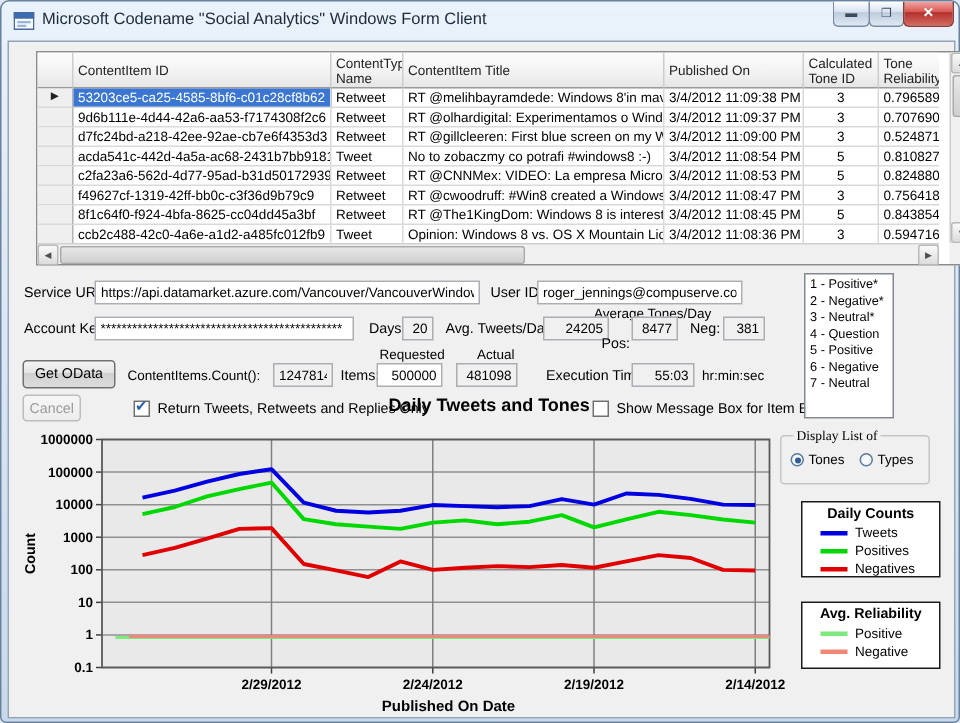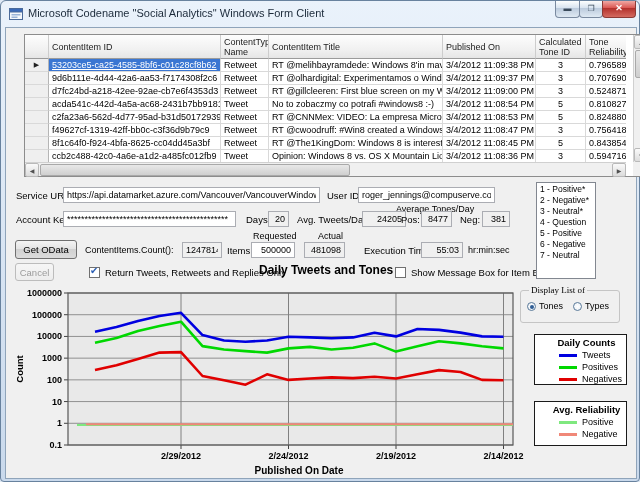--- a/index.html
+++ b/index.html
@@ -75,21 +75,21 @@
     border:1px solid #c5c5c5; border-radius:3px; }
   .groupbox-title { position:absolute; left:8px; top:-6px; background:#f0f0f0;
     font-size:9px; padding:0 2px; white-space:nowrap;font-family:Liberation Serif, serif; }
   .radio-row { position:absolute; left:6px; top:10px; display:flex; gap:10px; align-items:center; }
   .radio { width:9px; height:9px; border-radius:50%; border:1px solid #5a7a9a;
     background:radial-gradient(#fff,#e8eef4); display:inline-block; position:relative; }
   .radio.checked::after { content:""; position:absolute; left:2px; top:2px; width:4px; height:4px;
     border-radius:50%; background:#2f5d94; }
   .radio-label { font-size:9px; margin-left:3px; }
   .legendbox { position:absolute; left:533px; width:93px; background:#fff;
-    border:1px solid #1a1a1a; padding:2px 0 2px 12px; }
+    border:1px solid #1a1a1a; padding:2px 0 2px 0; }
   .legendbox.counts { top:333px; height:51px; }
   .legendbox.rel { top:400px; height:45px; }
   .legend-title { text-align:center; font-size:9.5px; font-weight:bold; margin-bottom:1px; }
   .legend-item { display:flex; align-items:center; padding-left:12px; height:12px; }
   .legend-swatch { width:18px; height:3px; margin-right:5px; flex:none; }
   .legend-label { font-size:9px; }
 </style>
 </head>
 <body>
 
@@ -119,21 +119,21 @@
           <div class="hcell" style="width: 172px; flex: 0 0 auto;">ContentItem ID</div>
           <div class="hcell" style="width: 48px; flex: 0 0 auto;">ContentType Name</div>
           <div class="hcell" style="width: 174px; flex: 0 0 auto;">ContentItem Title</div>
           <div class="hcell" style="width: 93px; flex: 0 0 auto;">Published On</div>
           <div class="hcell" style="width: 50px; flex: 0 0 auto;">Calculated Tone ID</div>
           <div class="hcell" style="width: 41px; flex: 0 0 auto;">Tone Reliability</div>
         </div>
       <div>
           <div class="grow">
             <div class="gcell rowsel" style="width: 24px; flex: 0 0 auto;">▶</div>
-            <div class="gcell sel" style="width: 172px; flex: 0 0 auto; text-decoration: underline;">53203ce5-ca25-4585-8bf6-c01c28cf8b62</div>
+            <div class="gcell sel" style="width: 172px; flex: 0 0 auto;">53203ce5-ca25-4585-8bf6-c01c28cf8b62</div>
             <div class="gcell" style="width: 48px; flex: 0 0 auto;">Retweet</div>
             <div class="gcell" style="width: 174px; flex: 0 0 auto;">RT @melihbayramdede: Windows 8'in mavi ekranı ...</div>
             <div class="gcell" style="width: 93px; flex: 0 0 auto;">3/4/2012 11:09:38 PM</div>
             <div class="gcell center" style="width: 50px; flex: 0 0 auto;">3</div>
             <div class="gcell" style="width: 41px; flex: 0 0 auto;">0.7965897</div>
           </div>
           <div class="grow">
             <div class="gcell rowsel" style="width: 24px; flex: 0 0 auto;"></div>
             <div class="gcell" style="width: 172px; flex: 0 0 auto;">9d6b111e-4d44-42a6-aa53-f7174308f2c6</div>
             <div class="gcell" style="width: 48px; flex: 0 0 auto;">Retweet</div>
@@ -217,21 +217,21 @@
   <input class="fbox" style="left: 357px; top: 186px; width: 137px;" value="roger_jennings@compuserve.com">
 
   <span class="fsmall" style="left:395px; top:203px;">Average Tones/Day</span>
 
   <span class="flabel" style="left:15px; top:213px;">Account Key:</span>
   <input class="fbox" style="left: 62px; top: 210px; width: 173px;" value="**********************************************">
   <span class="flabel" style="left:245px; top:213px;">Days:</span>
   <input class="fbox ro num" style="left: 267px; top: 210px; width: 21px;" value="20">
   <span class="flabel" style="left:296px; top:213px;">Avg. Tweets/Day:</span>
   <input class="fbox ro num" style="left: 361px; top: 210px; width: 44px;" value="24205">
-  <span class="flabel" style="left:400px; top:213px;text-align:right;">Pos:</span>
+  <span class="flabel" style="left:400px; top:223px;text-align:right;">Pos:</span>
   <input class="fbox ro num" style="left: 420px; top: 210px; width: 31px;" value="8477">
   <span class="flabel" style="left:459px; top:213px;">Neg:</span>
   <input class="fbox ro num" style="left: 481px; top: 210px; width: 28px;" value="381">
 
   <span class="fsmall" style="left:252px; top:230px;">Requested</span>
   <span class="fsmall" style="left:317px; top:230px;">Actual</span>
 
   <button class="btn" style="left:14px; top:239px; width:62px; height:19px;">Get OData</button>
   <span class="fsmall" style="left:84px; top:244px;">ContentItems.Count():</span>
   <input class="fbox ro num" style="left: 181px; top: 241px; width: 40px;" value="1247814">

